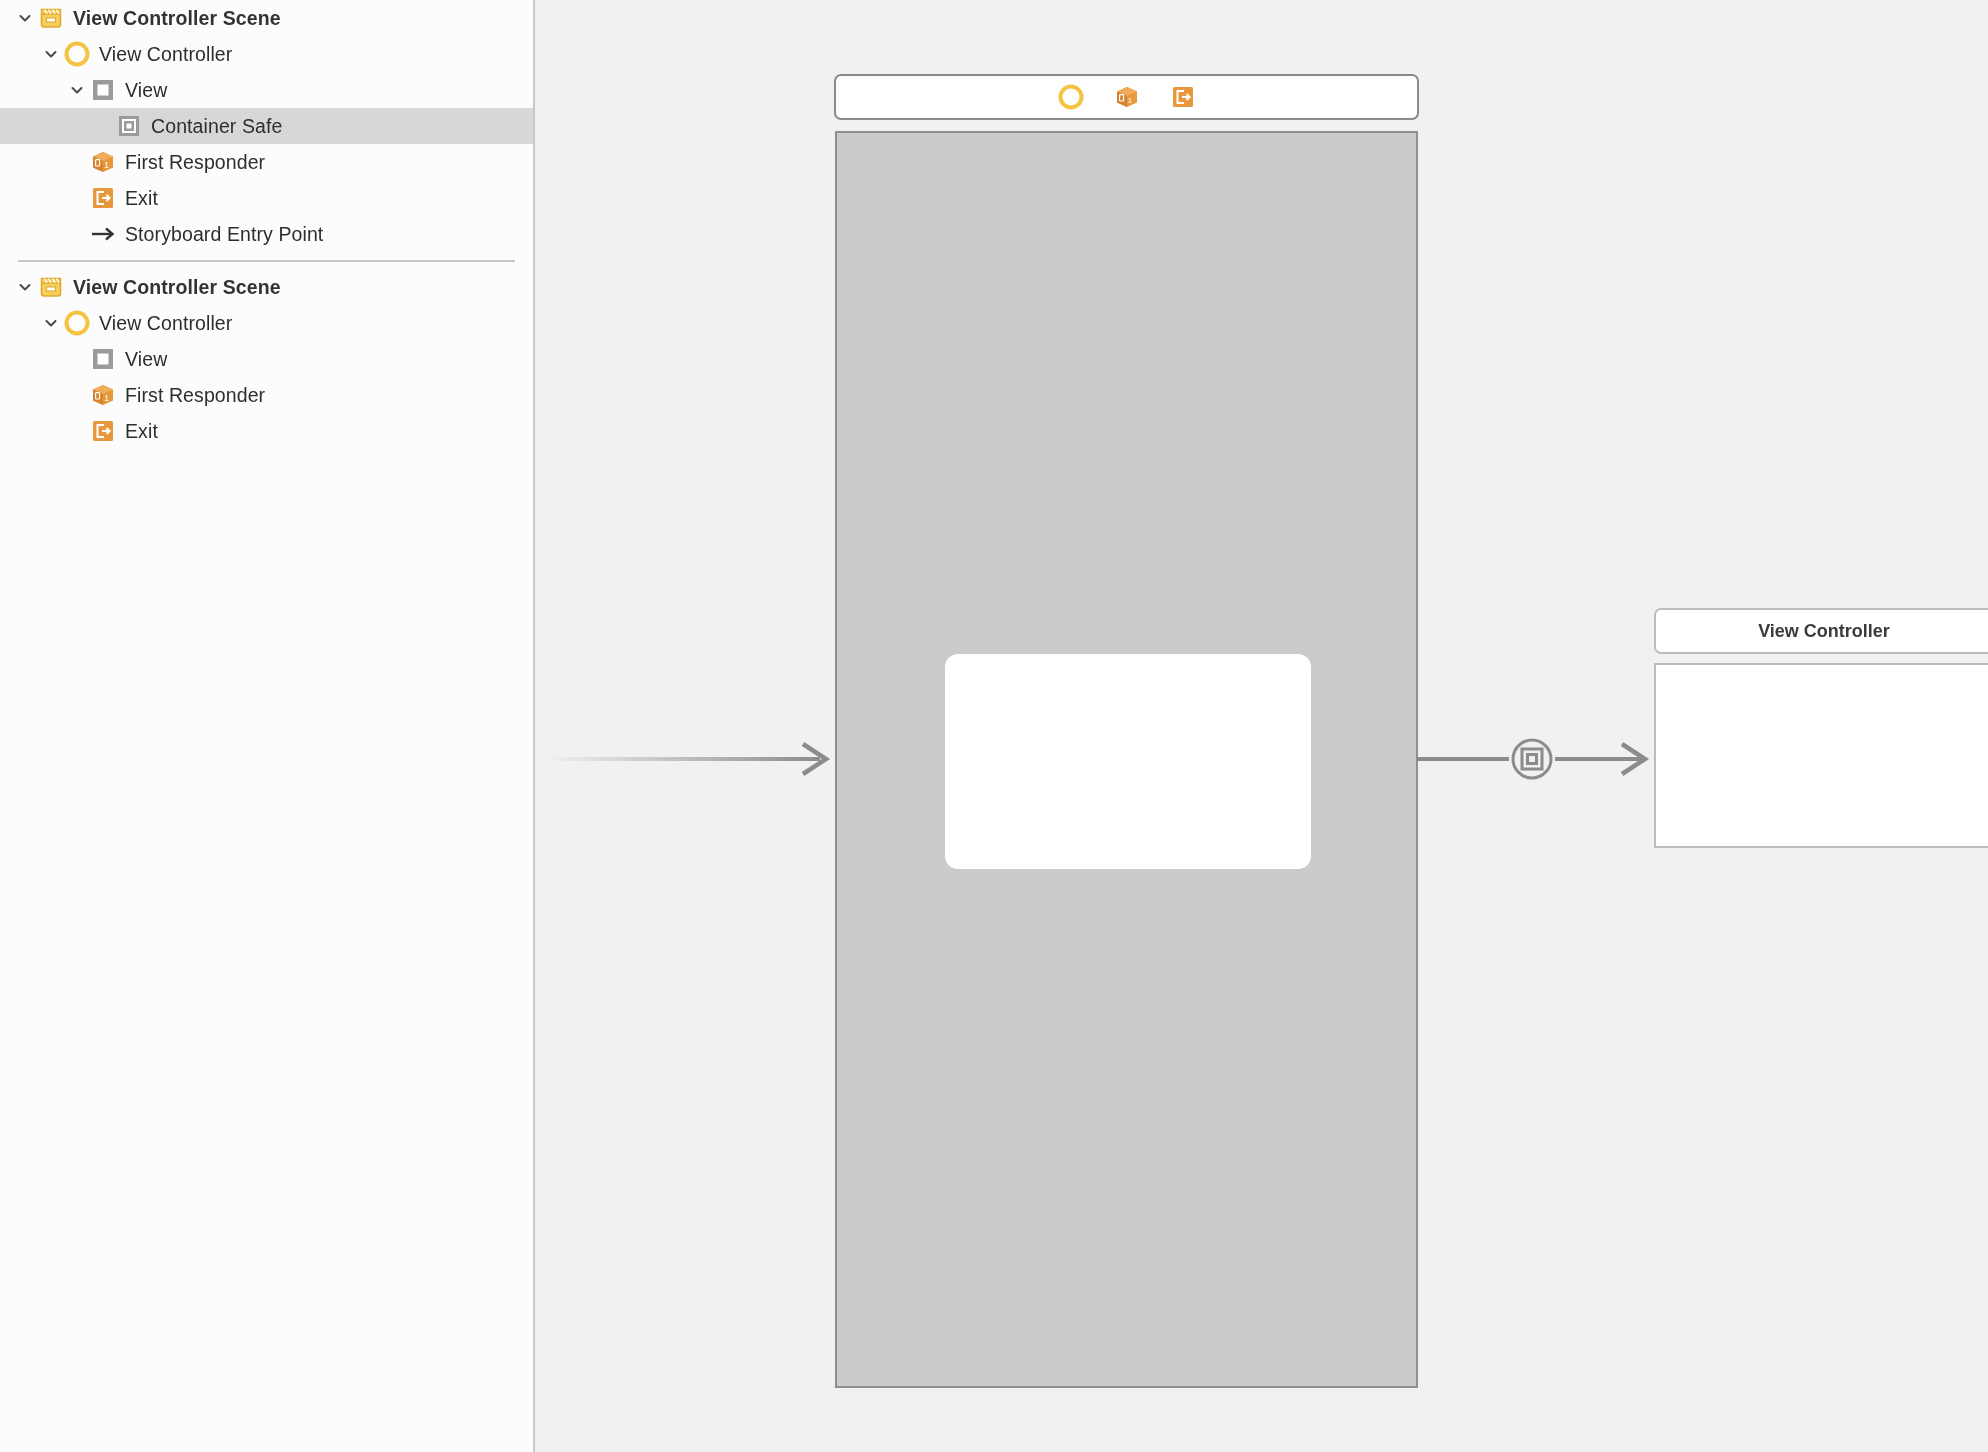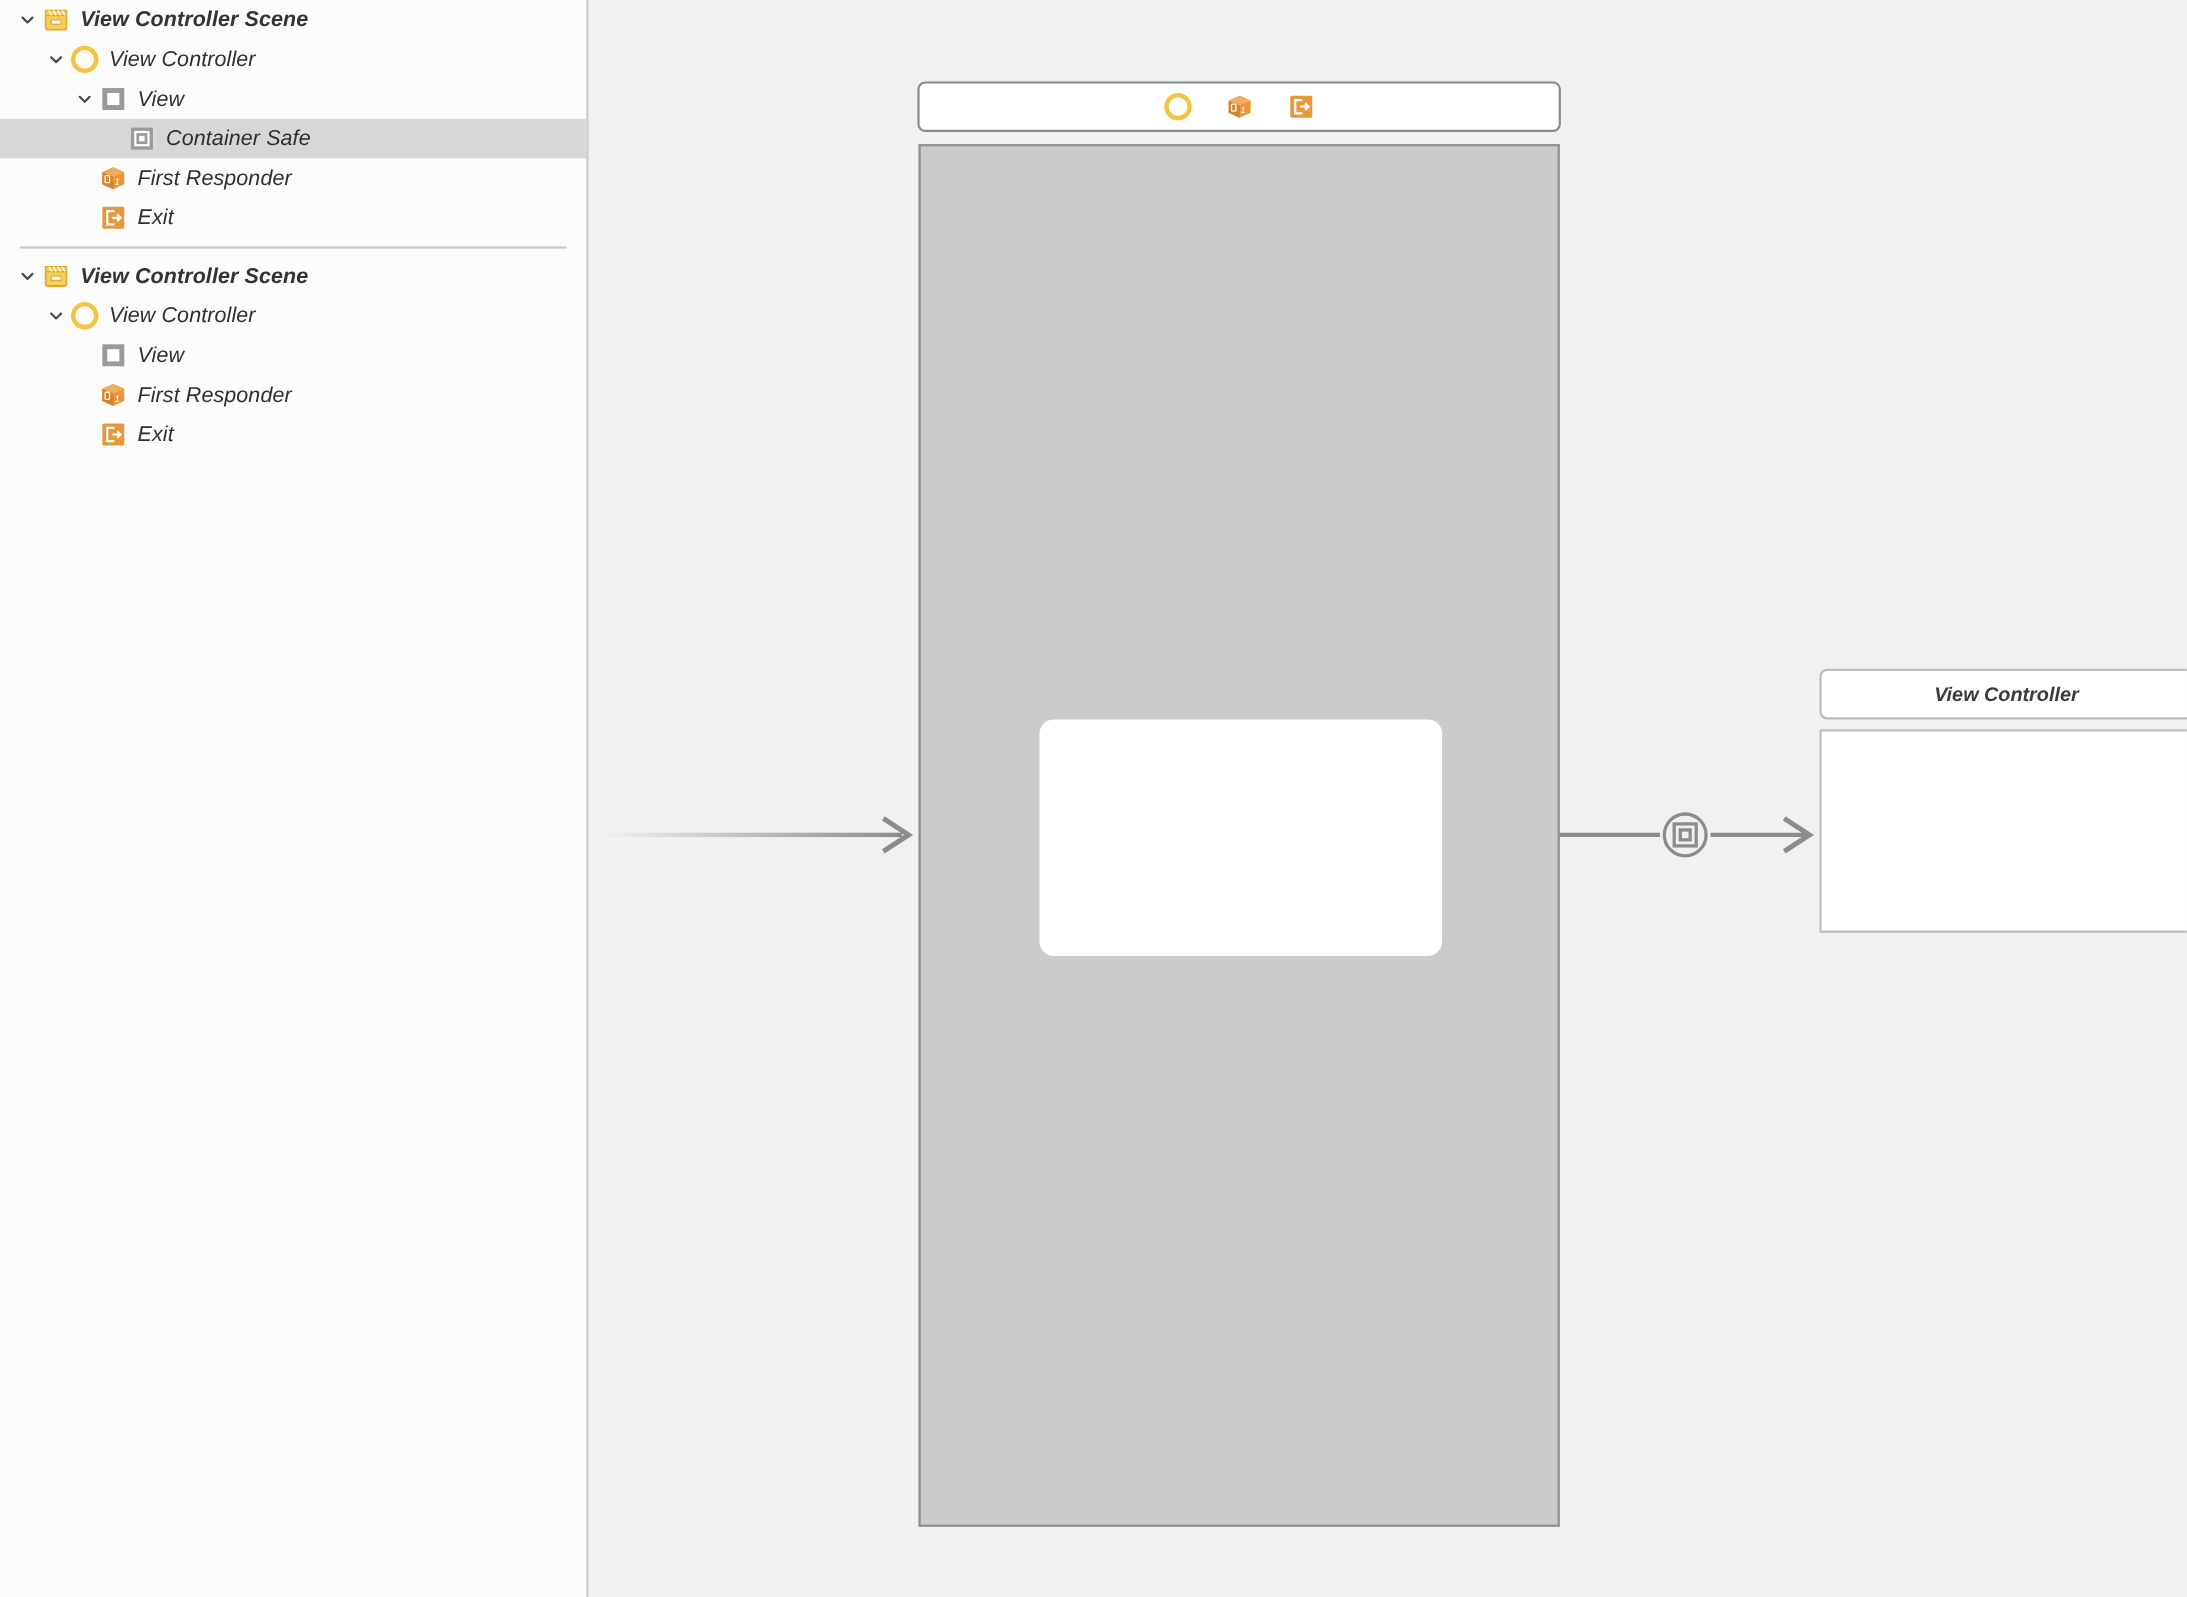--- a/index.html
+++ b/index.html
@@ -2,21 +2,21 @@
 <html><head>
 <meta charset="utf-8">
 <style>
   * { box-sizing: border-box; margin: 0; padding: 0; }
   html, body {
     width: 1988px; height: 1452px;
     font-family: "Liberation Sans", sans-serif;
     background: #efefef;
     overflow: hidden;
   }
-  #root { position: relative; width: 1988px; height: 1452px; font-style: italic; }
+  #root { position: relative; width: 1988px; height: 1452px; }
 
   
   #outline {
     position: absolute; left: 0; top: 0;
     width: 535px; height: 1452px;
     background: #fcfcfc;
     border-right: 2px solid #c9c9c9;
     overflow: hidden;
   }
   .row {
@@ -203,20 +203,31 @@
           <span class="twisty"></span>
           <span class="ico">
             <svg width="26" height="26" viewBox="0 0 26 26">
         <rect x="3" y="3" width="20" height="20" rx="1.5" fill="#e8983c"></rect>
         <path d="M14 7 H7.5 V19 H14" fill="none" stroke="#ffffff" stroke-width="2"></path>
         <path d="M12 13 H19" stroke="#ffffff" stroke-width="2"></path>
         <path d="M16.5 10 L19.6 13 L16.5 16" fill="none" stroke="#ffffff" stroke-width="2" stroke-linejoin="miter"></path>
       </svg>
           </span>
           <span class="lbl">Exit</span>
+        </div>
+        <div class="row">
+          <span style="width: 66px; flex: 0 0 auto;"></span>
+          <span class="twisty"></span>
+          <span class="ico">
+            <svg width="26" height="26" viewBox="0 0 26 26">
+        <line x1="2" y1="13" x2="22" y2="13" stroke="#333" stroke-width="2.4"></line>
+        <path d="M16 7.5 L22.5 13 L16 18.5" fill="none" stroke="#333" stroke-width="2.4" stroke-linejoin="miter"></path>
+      </svg>
+          </span>
+          <span class="lbl">Storyboard Entry Point</span>
         </div>
         <div class="sep"></div>
         <div class="row">
           <span style="width: 14px; flex: 0 0 auto;"></span>
           <span class="twisty">
             <svg width="16" height="16" viewBox="0 0 16 16">
       <path d="M3.5 6 L8 10.5 L12.5 6" fill="none" stroke="#4a4a4a" stroke-width="2" stroke-linecap="round" stroke-linejoin="round"></path>
     </svg>
           </span>
           <span class="ico">

